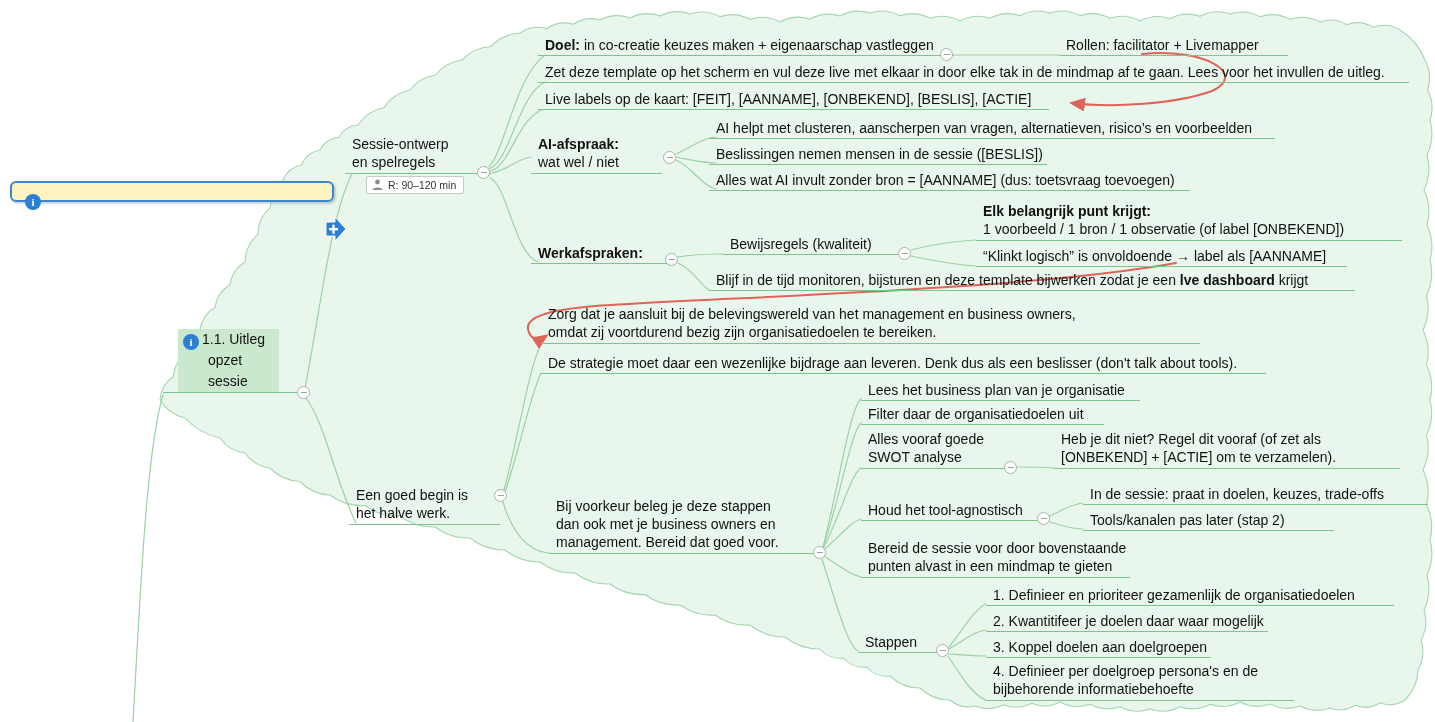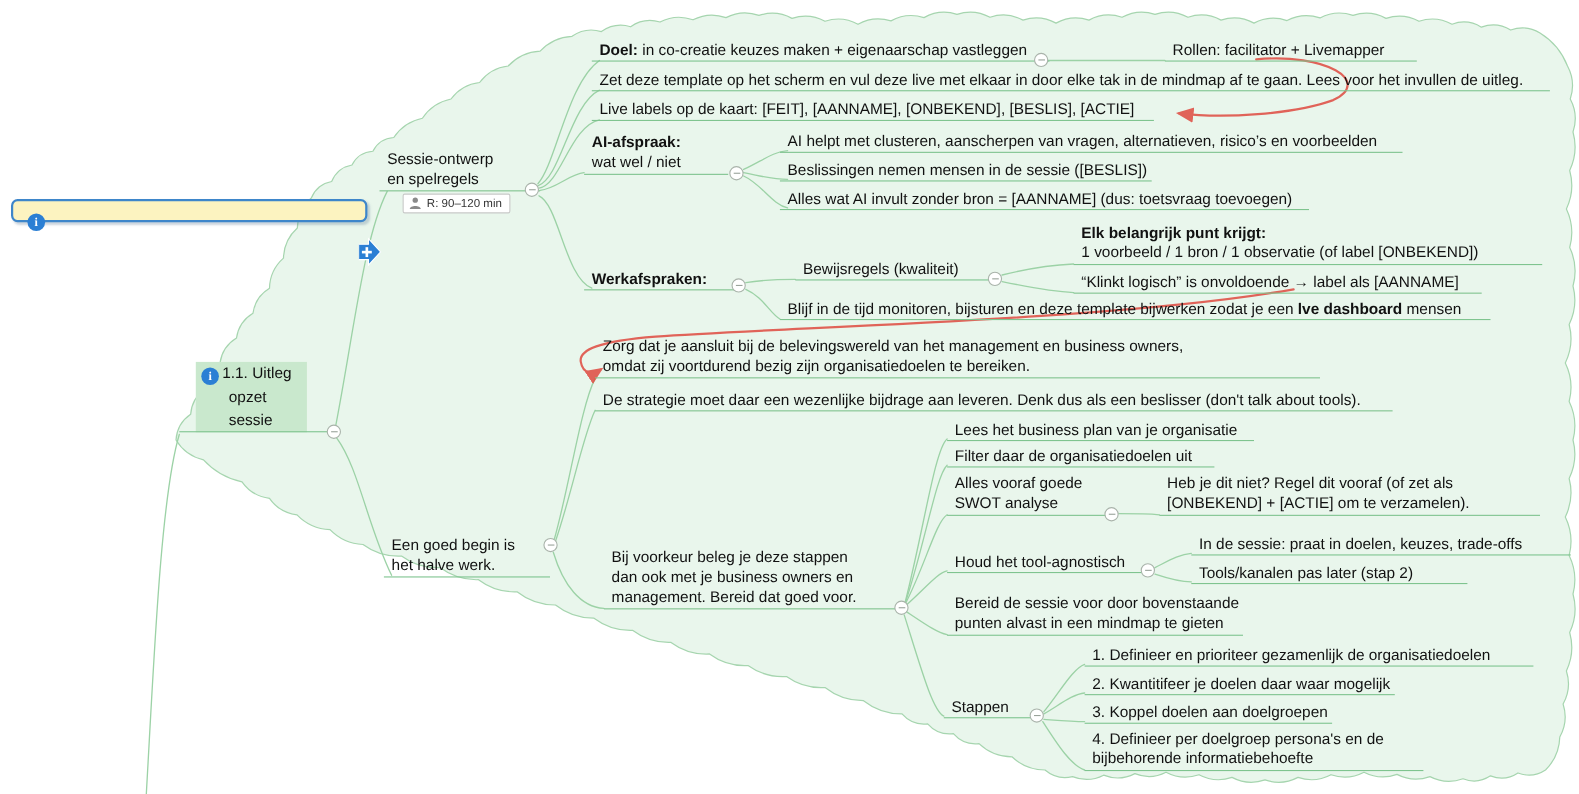--- a/index.html
+++ b/index.html
@@ -124,21 +124,21 @@
   </div>
 <div class="nd" style="left:1059px;top:37px;min-width:218px">
   <span>Rollen: facilitator + Livemapper</span>
 </div>
 <div class="nd" style="left:538px;top:64px;min-width:860px">
   <span>Zet deze template op het scherm en vul deze live met elkaar in door elke tak in de mindmap af te gaan. Lees voor het invullen de uitleg.</span>
 </div>
 <div class="nd" style="left:538px;top:91px;min-width:500px">
   <span>Live labels op de kaart: [FEIT], [AANNAME], [ONBEKEND], [BESLIS], [ACTIE]</span>
 </div>
-<div class="nd multi" style="left:531px;top:120px;min-width:120px">
+<div class="nd multi" style="left:531px;top:135px;min-width:120px">
   <div class="b">AI-afspraak:</div>
   <div>wat wel / niet</div>
 </div>
 <div class="toggle" style="left:663px;top:151px">
     <span class="mn"></span>
   </div>
 <div class="nd" style="left:709px;top:120px;min-width:555px">
   <span>AI helpt met clusteren, aanscherpen van vragen, alternatieven, risico’s en voorbeelden</span>
 </div>
 <div class="nd" style="left:709px;top:146px;min-width:295px">
@@ -160,21 +160,21 @@
     <span class="mn"></span>
   </div>
 <div class="nd multi" style="left:976px;top:202px;min-width:415px">
   <div class="b">Elk belangrijk punt krijgt:</div>
   <div>1 voorbeeld / 1 bron / 1 observatie (of label [ONBEKEND])</div>
 </div>
 <div class="nd" style="left:976px;top:248px;min-width:360px">
   <span>“Klinkt logisch” is onvoldoende → label als [AANNAME]</span>
 </div>
 <div class="nd" style="left:709px;top:272px;min-width:635px">
-  <span>Blijf in de tijd monitoren, bijsturen en deze template bijwerken zodat je een </span><span class="b">lve dashboard</span><span> mensen</span>
+  <span>Blijf in de tijd monitoren, bijsturen en deze template bijwerken zodat je een </span><span class="b">lve dashboard</span><span> krijgt</span>
 </div>
 
 <div class="nd multi" style="left:349px;top:486px;min-width:140px">
   <div>Een goed begin is</div>
   <div>het halve werk.</div>
 </div>
 <div class="toggle" style="left:494px;top:489px">
     <span class="mn"></span>
   </div>
 <div class="nd multi" style="left:541px;top:305px;min-width:648px">

